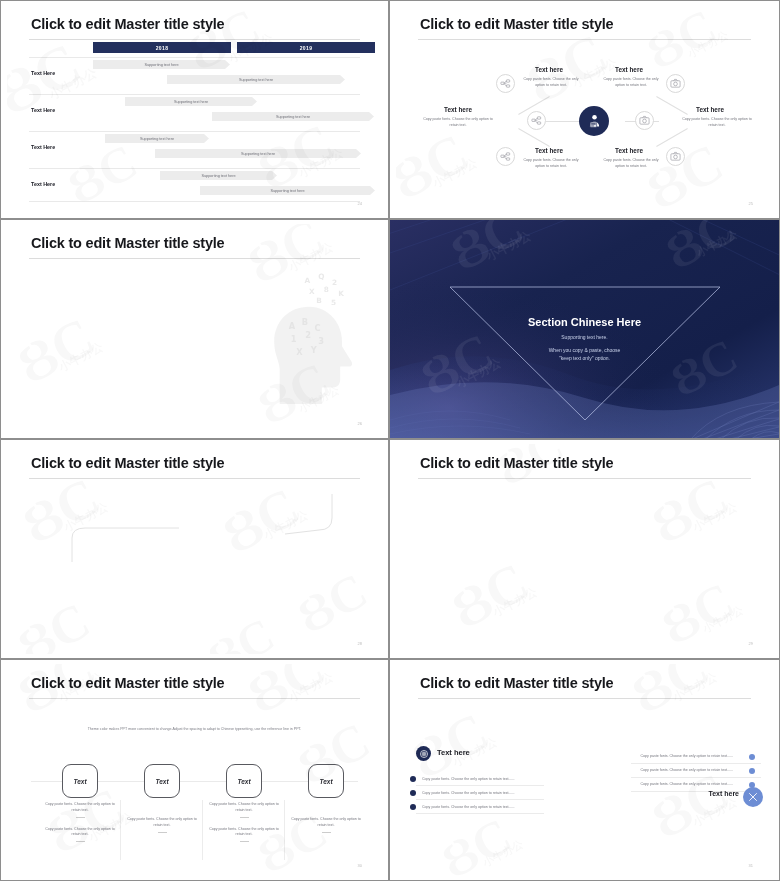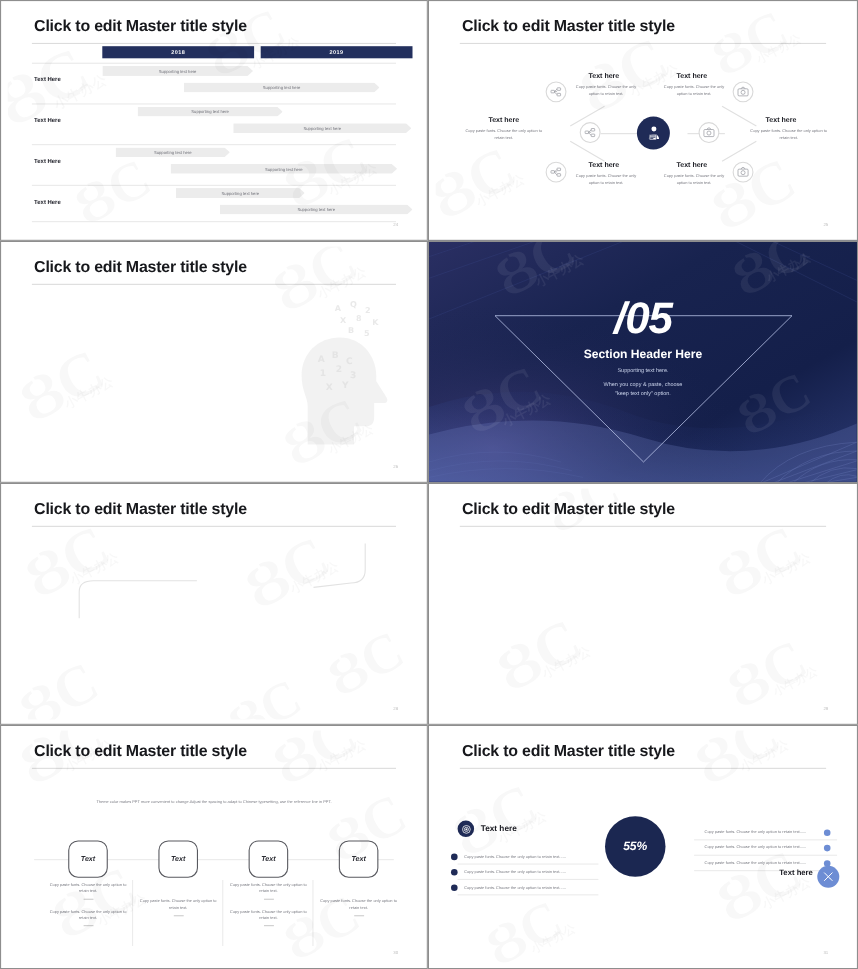--- a/index.html
+++ b/index.html
@@ -433,22 +433,21 @@
       </svg>
       <div class="wm">
         <div class="mk" style="left:60px;top:-10px;font-size:52px;">ȢC</div>
         <div class="mk" style="left:95px;top:18px;font-size:12px;">小牛办公</div>
         <div class="mk" style="left:275px;top:-10px;font-size:50px;">ȢC</div>
         <div class="mk" style="left:305px;top:16px;font-size:11px;">小牛办公</div>
         <div class="mk" style="left:30px;top:115px;font-size:52px;">ȢC</div>
         <div class="mk" style="left:65px;top:145px;font-size:12px;">小牛办公</div>
         <div class="mk" style="left:280px;top:120px;font-size:48px;">ȢC</div>
       </div>
-      <div class="s4-num">/05</div>
-      <div class="s4-sub">Section Header Here</div>
+      <div class="s4-sub">Section Chinese Here</div>
       <div class="s4-p1">Supporting text here.</div>
       <div class="s4-p2">
         <span>When you copy &amp; paste, choose</span><br>
         <span>"keep text only" option.</span>
       </div>
     </div>
   </div>
 
   <div class="slide">
     <div class="inner">
@@ -582,23 +581,20 @@
       <div class="s8-ul" style="top:121px;"></div>
 
       <div class="s8-dot" style="top:126px;"></div>
       <div class="s8-li" style="top:127px;">Copy paste fonts. Choose the only option to retain text......</div>
       <div class="s8-ul" style="top:135px;"></div>
 
       <div class="s8-dot" style="top:140px;"></div>
       <div class="s8-li" style="top:141px;">Copy paste fonts. Choose the only option to retain text......</div>
       <div class="s8-ul" style="top:149px;"></div>
 
-      <div class="s8-c1">
-        <span>55%</span>
-      </div>
 
       <div class="s8-r" style="top:90px;">Copy paste fonts. Choose the only option to retain text......</div>
       <div class="s8-rdot" style="top:90px;"></div>
       <div class="s8-rul" style="top:99px;"></div>
 
       <div class="s8-r" style="top:104px;">Copy paste fonts. Choose the only option to retain text......</div>
       <div class="s8-rdot" style="top:104px;"></div>
       <div class="s8-rul" style="top:113px;"></div>
 
       <div class="s8-r" style="top:118px;">Copy paste fonts. Choose the only option to retain text......</div>

